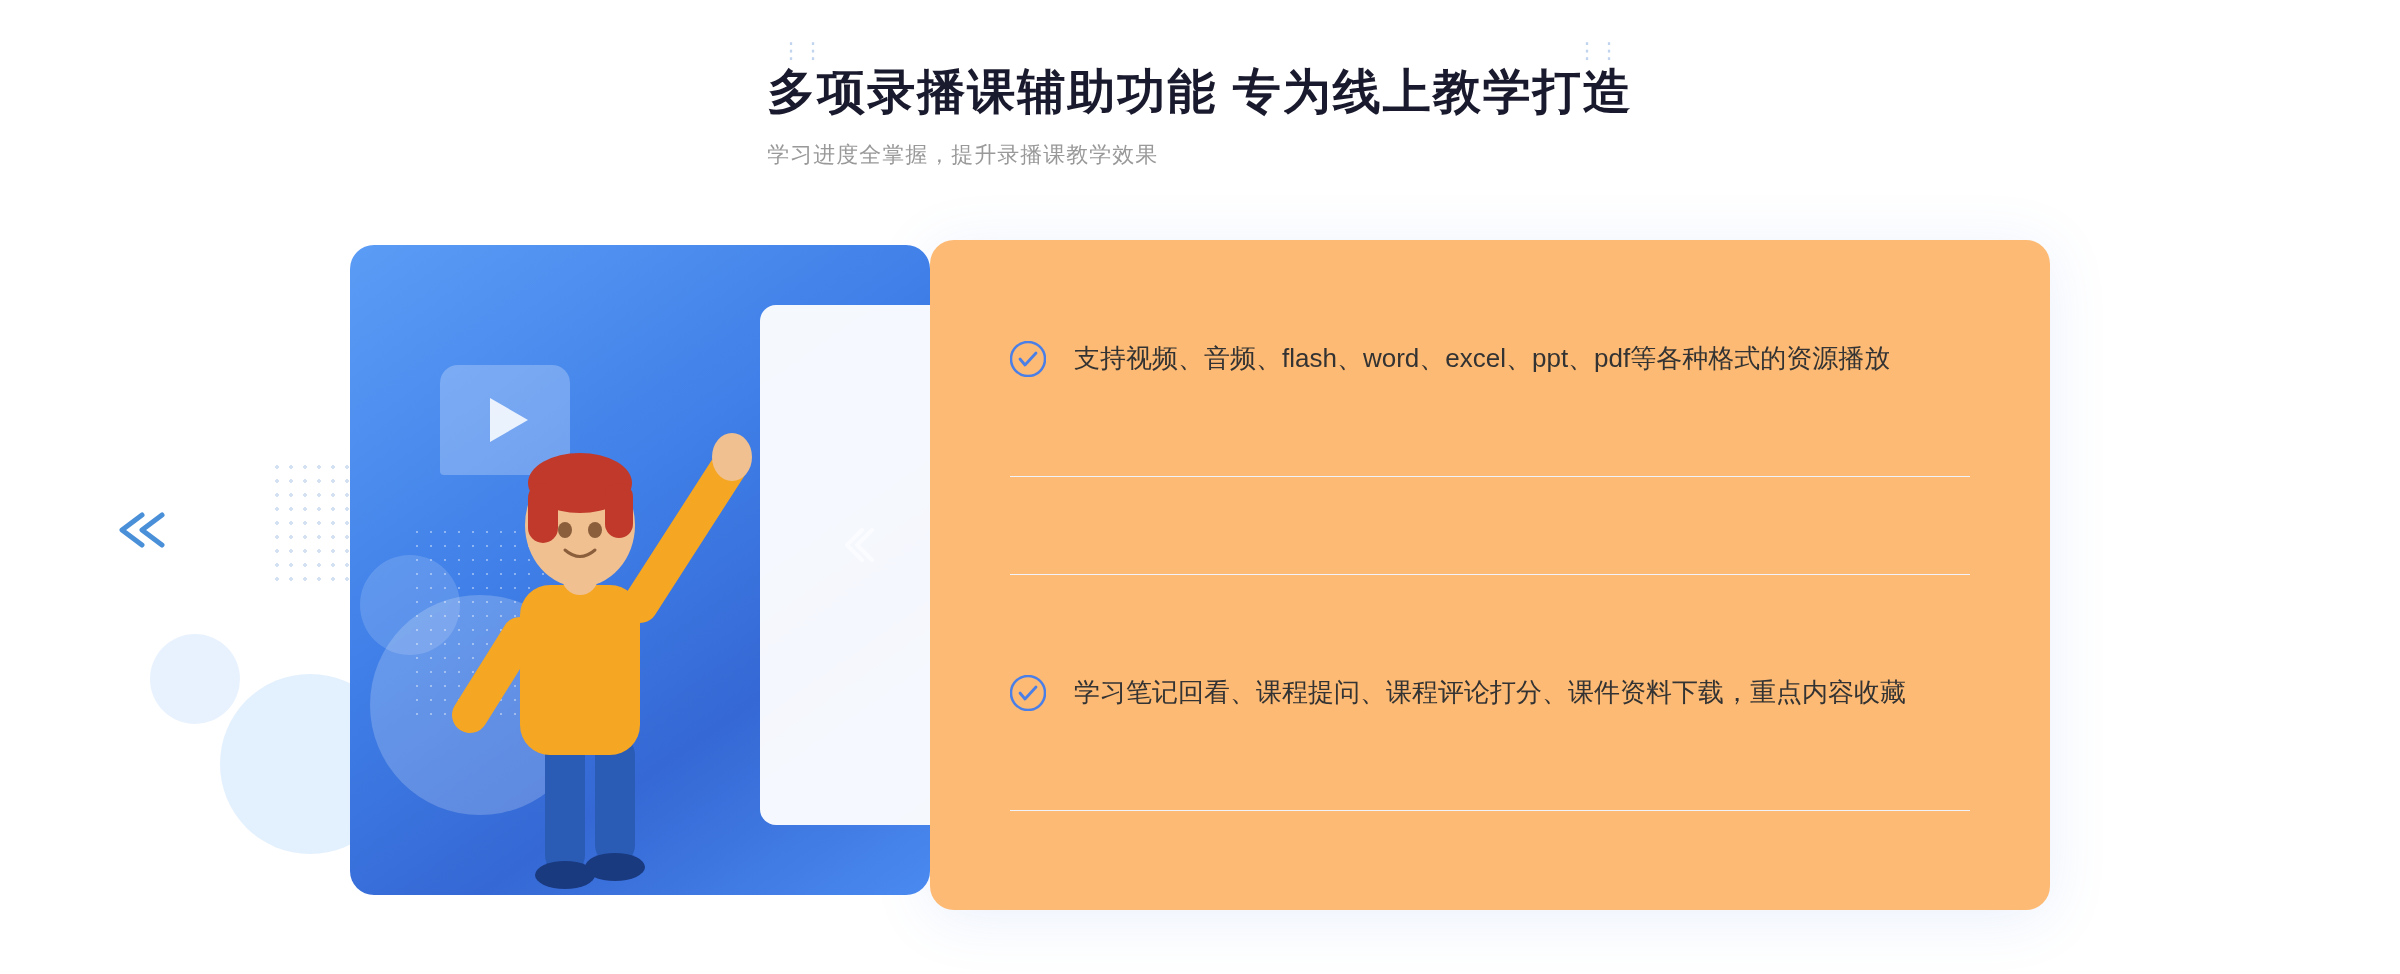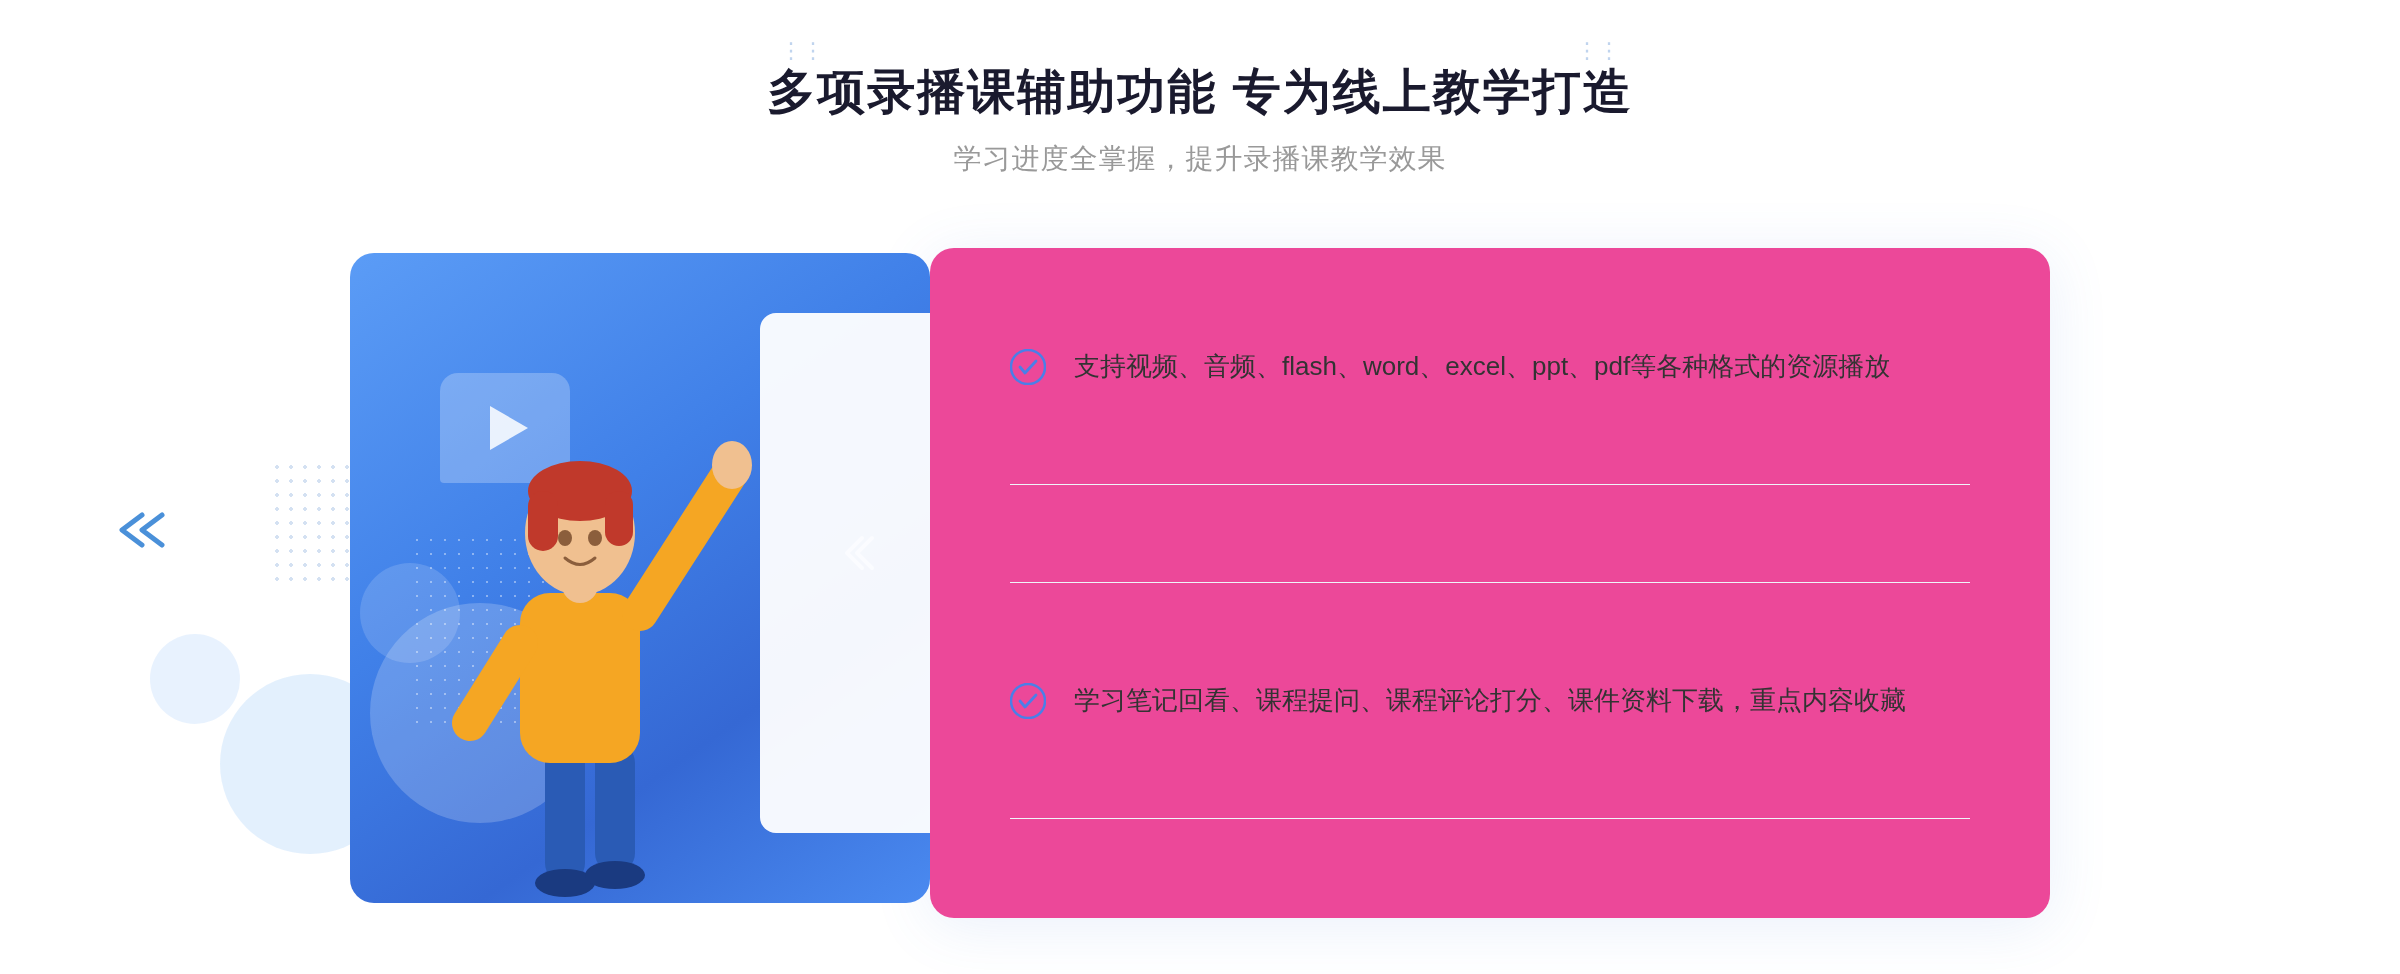--- a/index.html
+++ b/index.html
@@ -41,36 +41,36 @@
     .chevron-header-right {
       position: absolute;
       right: 780px;
       top: 38px;
       color: #c0d4ee;
       font-size: 22px;
     }
 
     
     .header-section {
-      text-align: center;
+      text-align: left;
       margin-bottom: 55px;
       position: relative;
       z-index: 2;
     }
 
     .main-title {
       font-size: 48px;
       font-weight: 600;
       color: #1a1a2e;
       letter-spacing: 2px;
       margin-bottom: 16px;
     }
 
     .sub-title {
-      font-size: 28px;
+      font-size: 22px;
       color: #999999;
       font-weight: 400;
       letter-spacing: 1px;
     }
 
     
     .content-area {
       display: flex;
       width: 1700px;
       height: 700px;
@@ -131,21 +131,21 @@
       height: 0;
       border-top: 22px solid transparent;
       border-bottom: 22px solid transparent;
       border-left: 38px solid rgba(255,255,255,0.85);
       margin-left: 8px;
     }
 
     
     .features-panel {
       flex: 1;
-      background: #ec4899;
+      background: #fdba74;
       border-radius: 24px;
       box-shadow: 0 8px 60px rgba(80, 130, 220, 0.12);
       margin-left: 0px;
       padding: 50px 80px;
       display: flex;
       flex-direction: column;
       justify-content: space-around;
       margin-top: 0;
       height: 670px;
       align-self: center;

